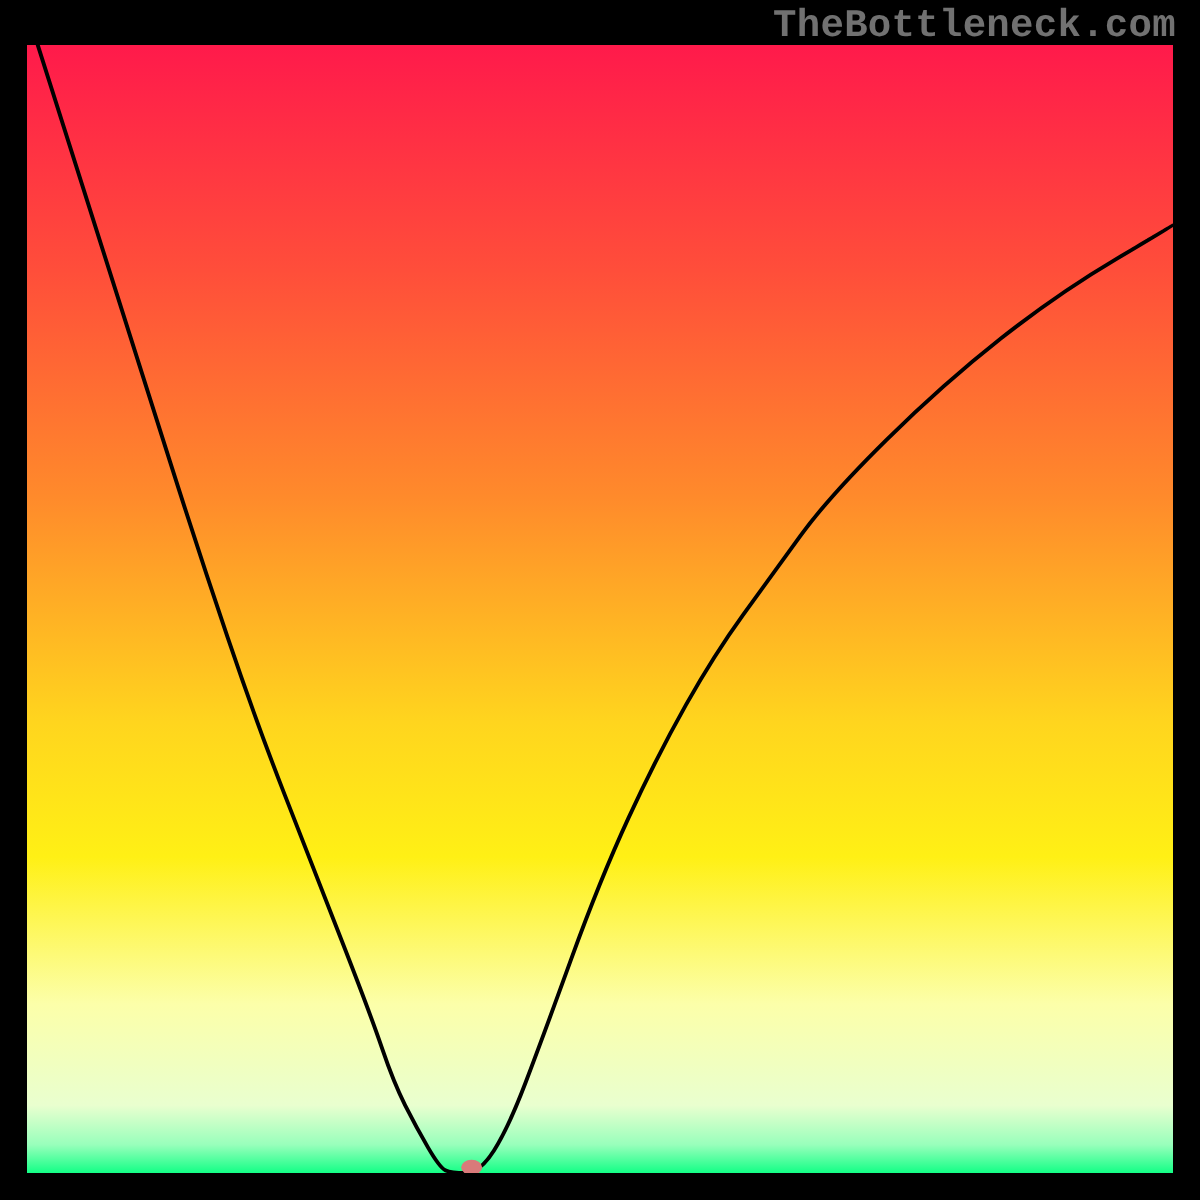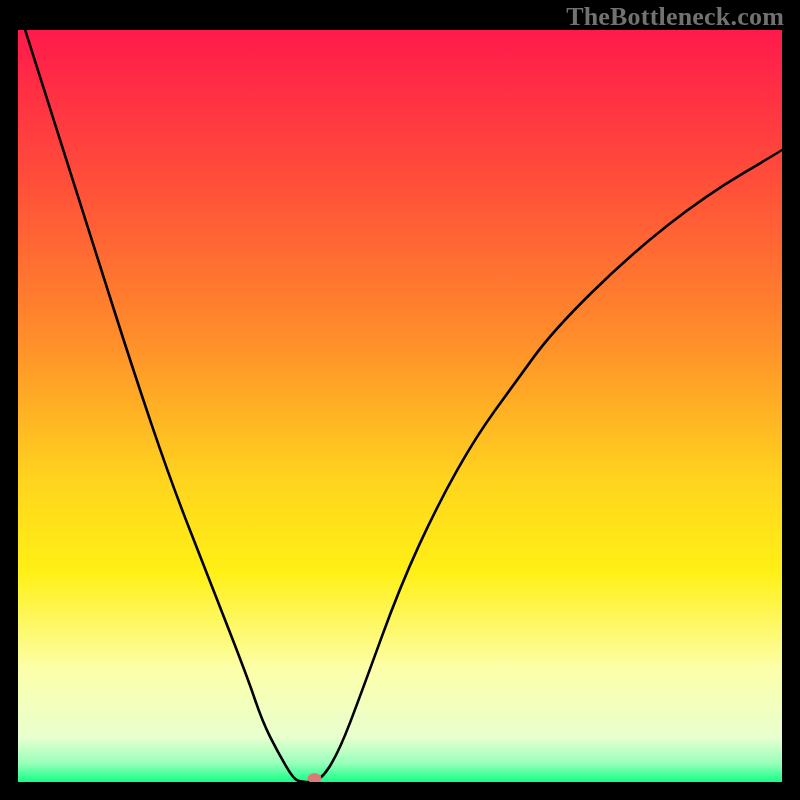--- a/index.html
+++ b/index.html
@@ -13,21 +13,21 @@
   .outer {
     position: relative;
     width: 800px;
     height: 800px;
     background: #000;
   }
   .watermark {
     position: absolute;
     top: 2px;
     right: 16px;
-    font-family: Liberation Serif, serif;
+    font-family: Liberation Mono, monospace;
     font-size: 26px;
     font-weight: 600;
     color: #717171;
     letter-spacing: 0.2px;
     z-index: 5;
   }
   .frame {
     position: absolute;
     left: 18px;
     top: 30px;

